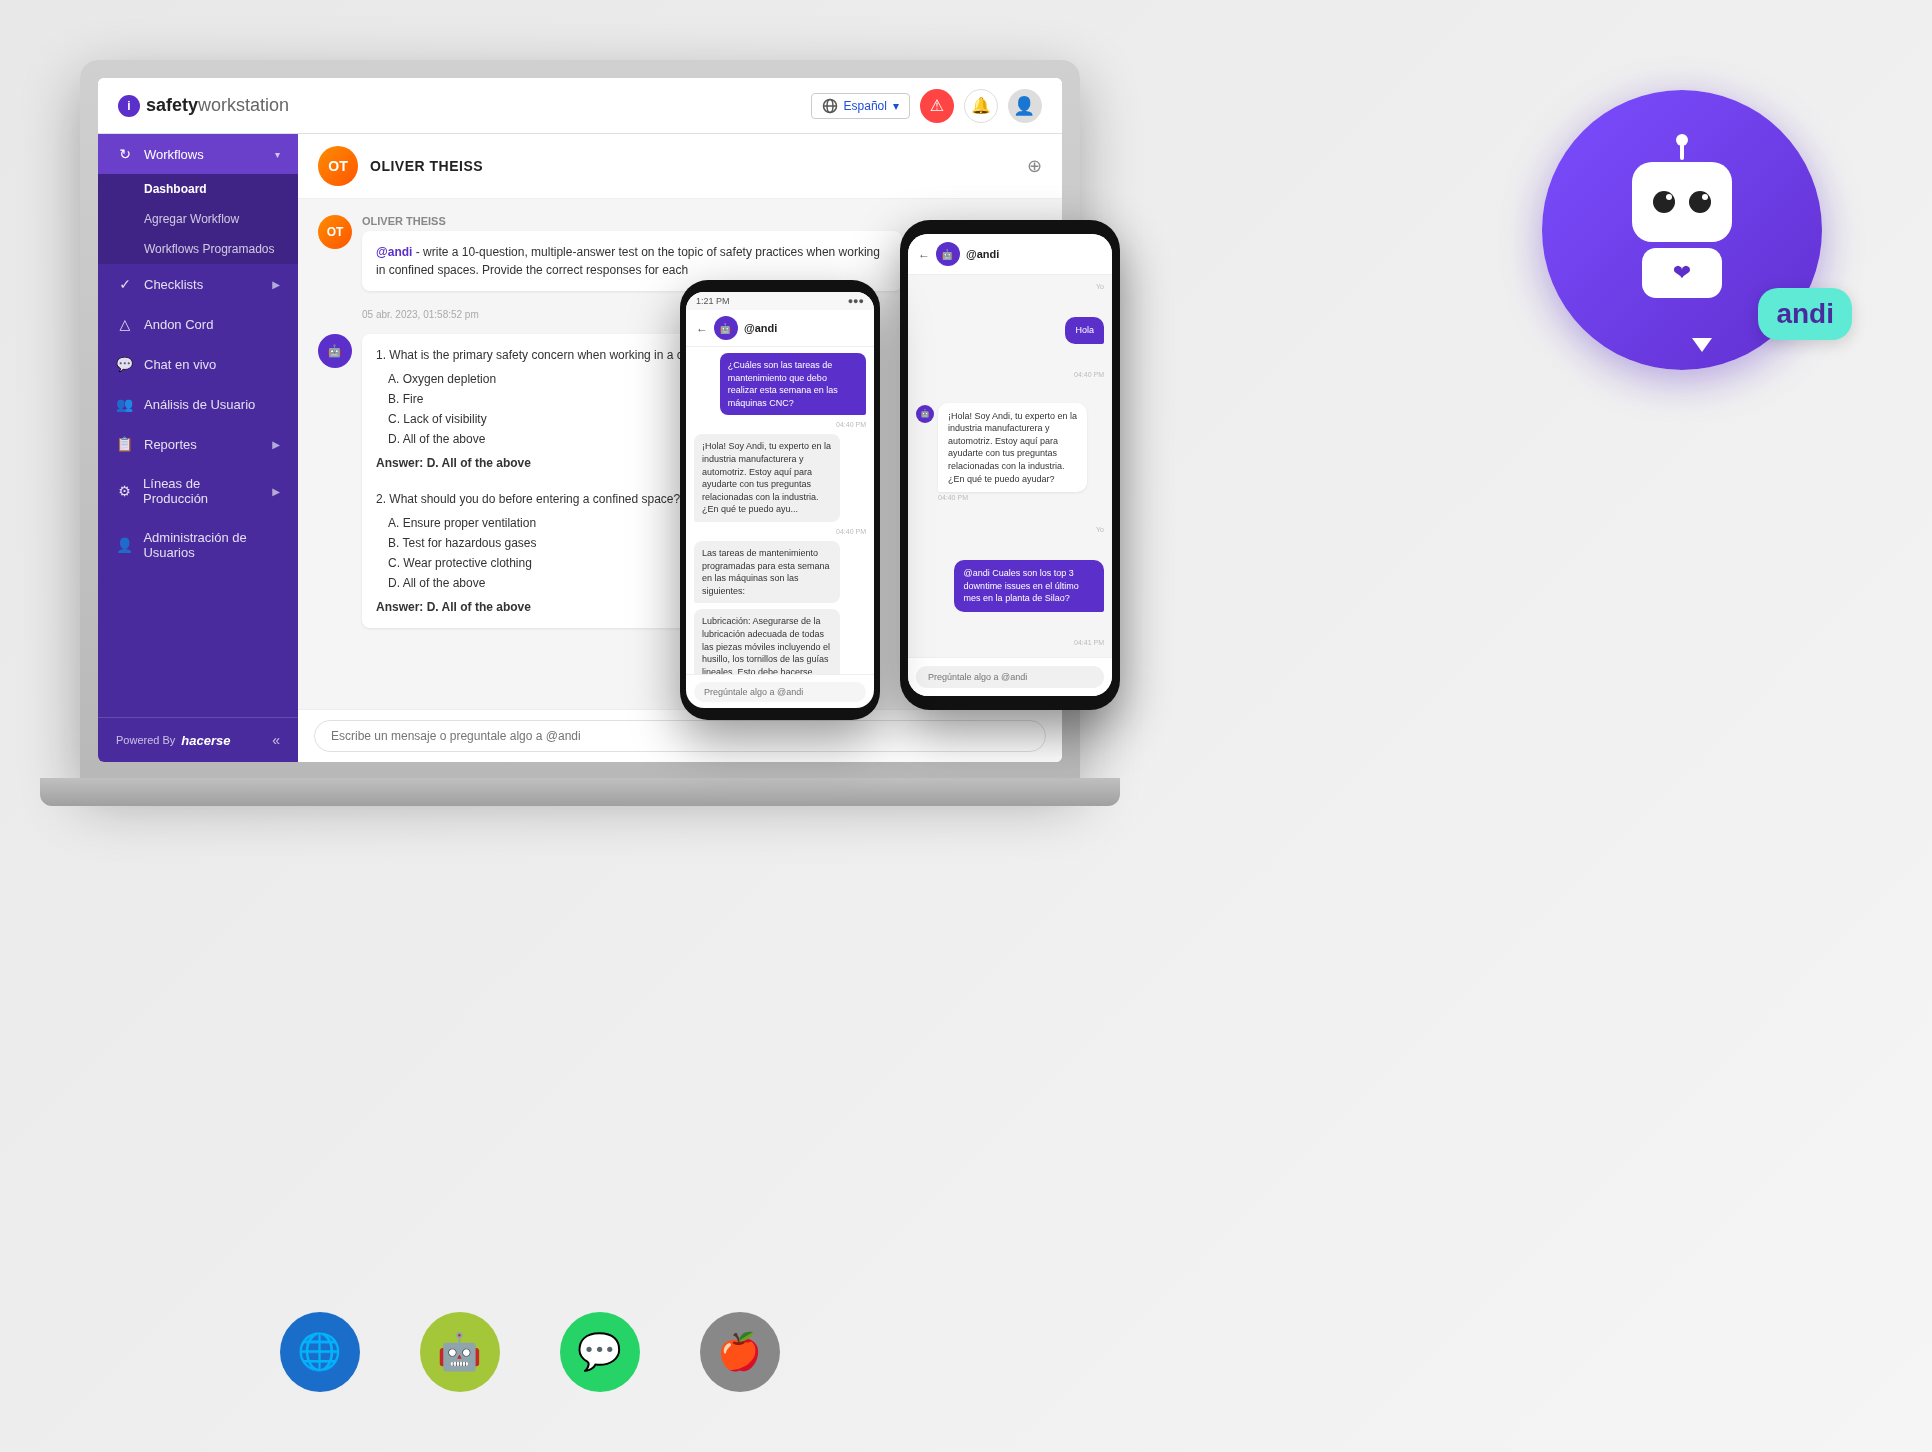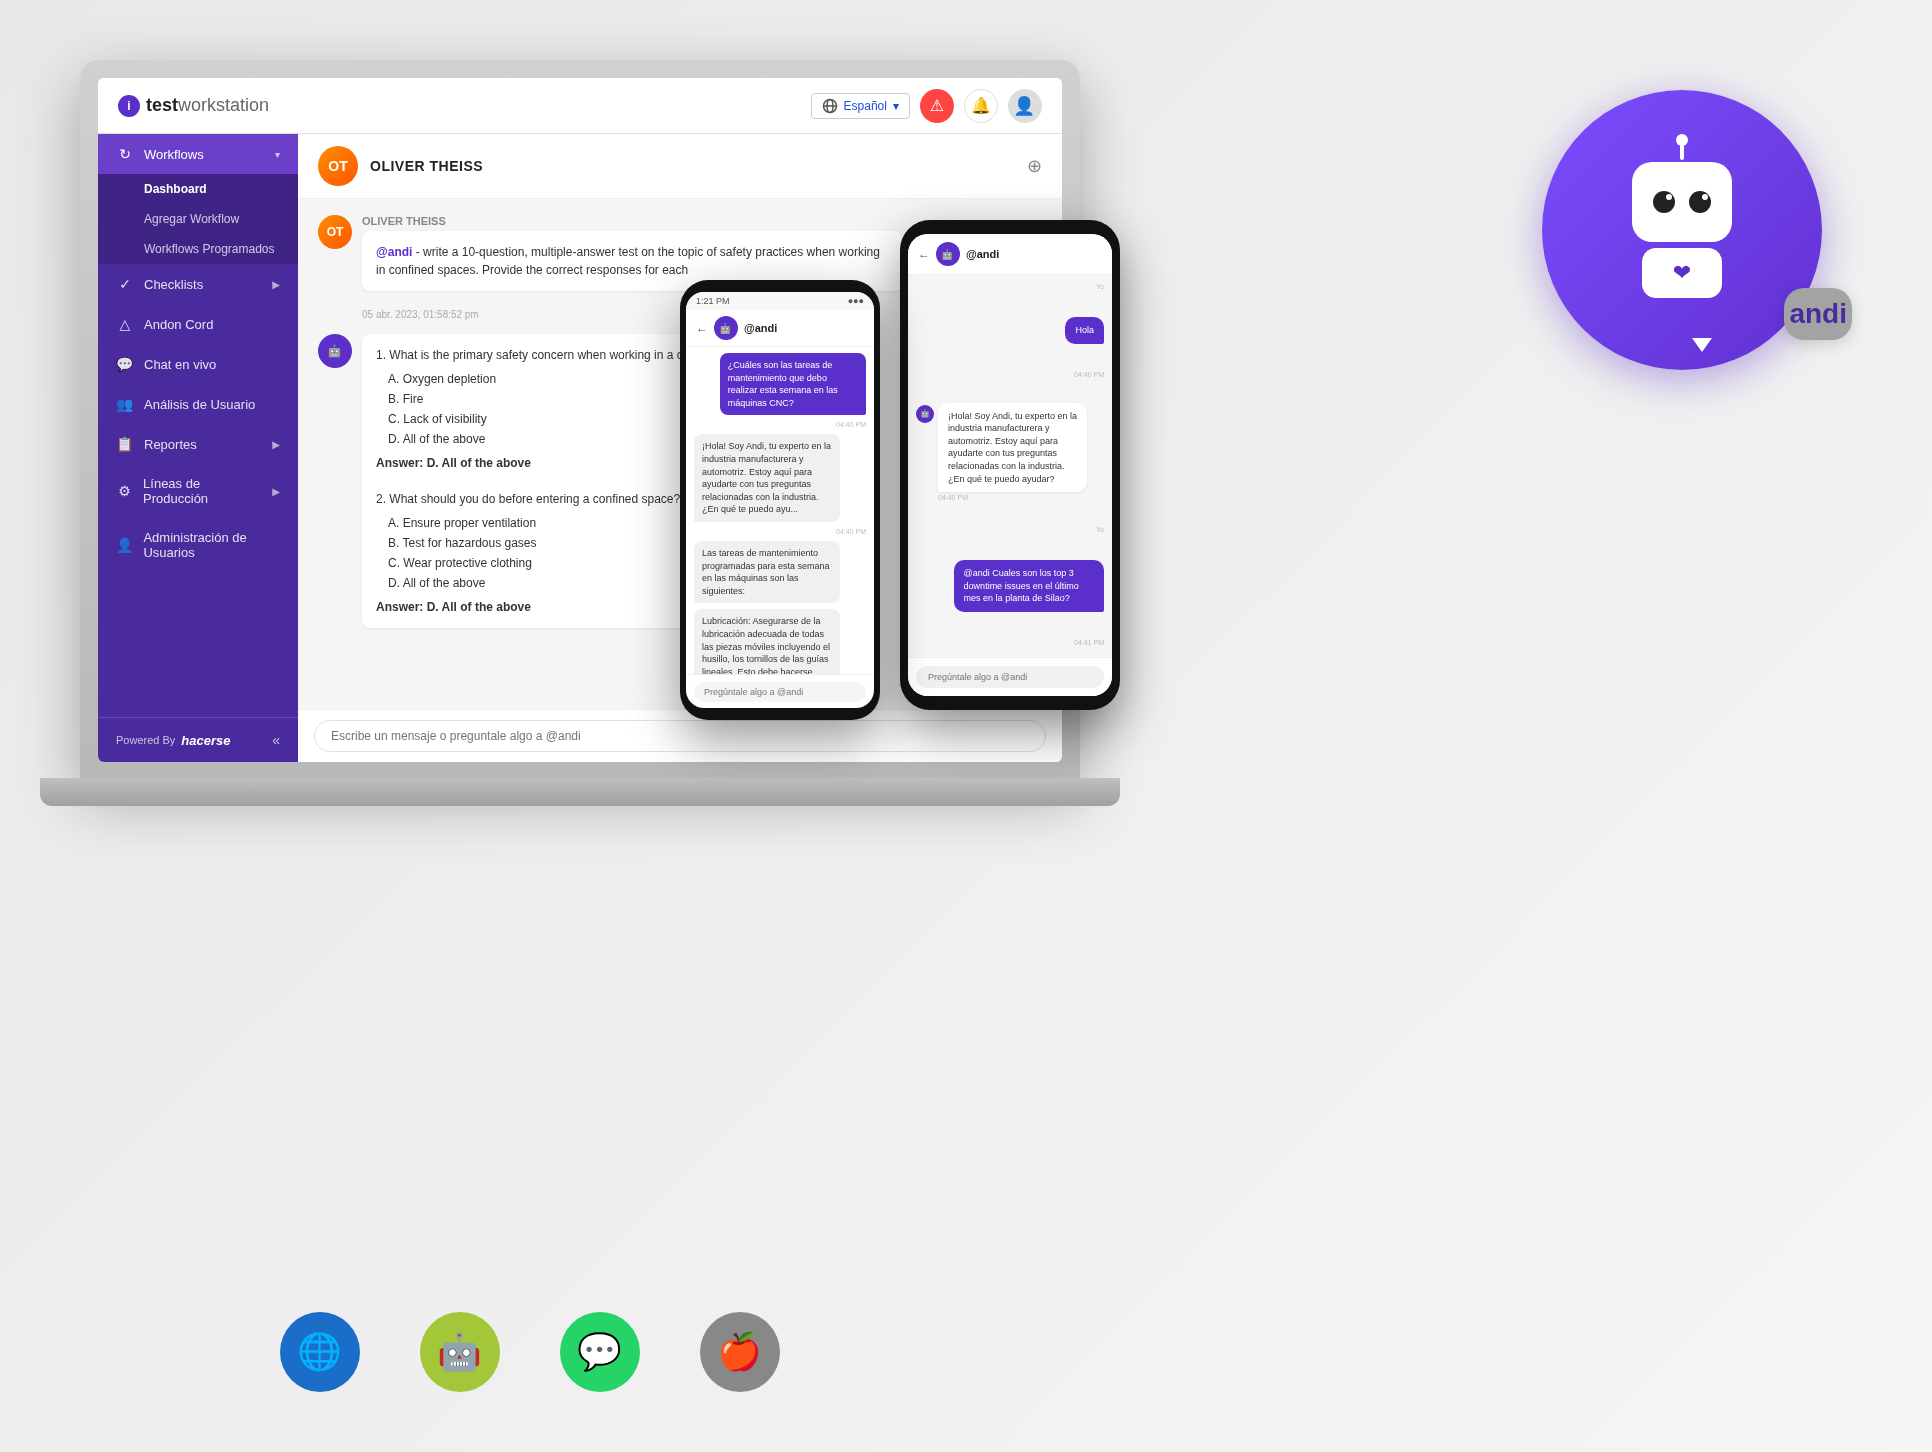--- a/index.html
+++ b/index.html
@@ -715,23 +715,23 @@
       border-radius: 14px;
       display: flex;
       align-items: center;
       justify-content: center;
     }
 
     .andi-label-bubble {
       position: absolute;
       bottom: 60px;
       right: 0;
-      background: #a3a3a3;
+      background: #5eead4;
       border-radius: 20px;
-      padding: 10px 5px;
+      padding: 10px 18px;
       font-size: 28px;
       font-weight: 800;
       color: #4a2b9e;
       box-shadow: 0 4px 16px rgba(0,0,0,0.15);
     }
 
     .andi-speech-tail {
       position: absolute;
       bottom: 48px;
       right: 140px;
@@ -785,21 +785,21 @@
 <div class="scene">
 
   <div class="laptop">
     <div class="laptop-body">
       <div class="laptop-screen">
 
         <div class="app-header">
           <div class="logo-area">
             <div class="logo-i">i</div>
             <div class="logo-text">
-              <strong>test</strong><em>workstation</em>
+              <strong>safety</strong><em>workstation</em>
             </div>
           </div>
           <div class="header-spacer"></div>
           <div class="header-right">
             <div class="lang-selector">
               <svg class="globe-icon" viewBox="0 0 16 16" fill="none" stroke="#555" stroke-width="1.5">
                 <circle cx="8" cy="8" r="6.5"></circle>
                 <ellipse cx="8" cy="8" rx="3" ry="6.5"></ellipse>
                 <line x1="1.5" y1="8" x2="14.5" y2="8"></line>
               </svg>

